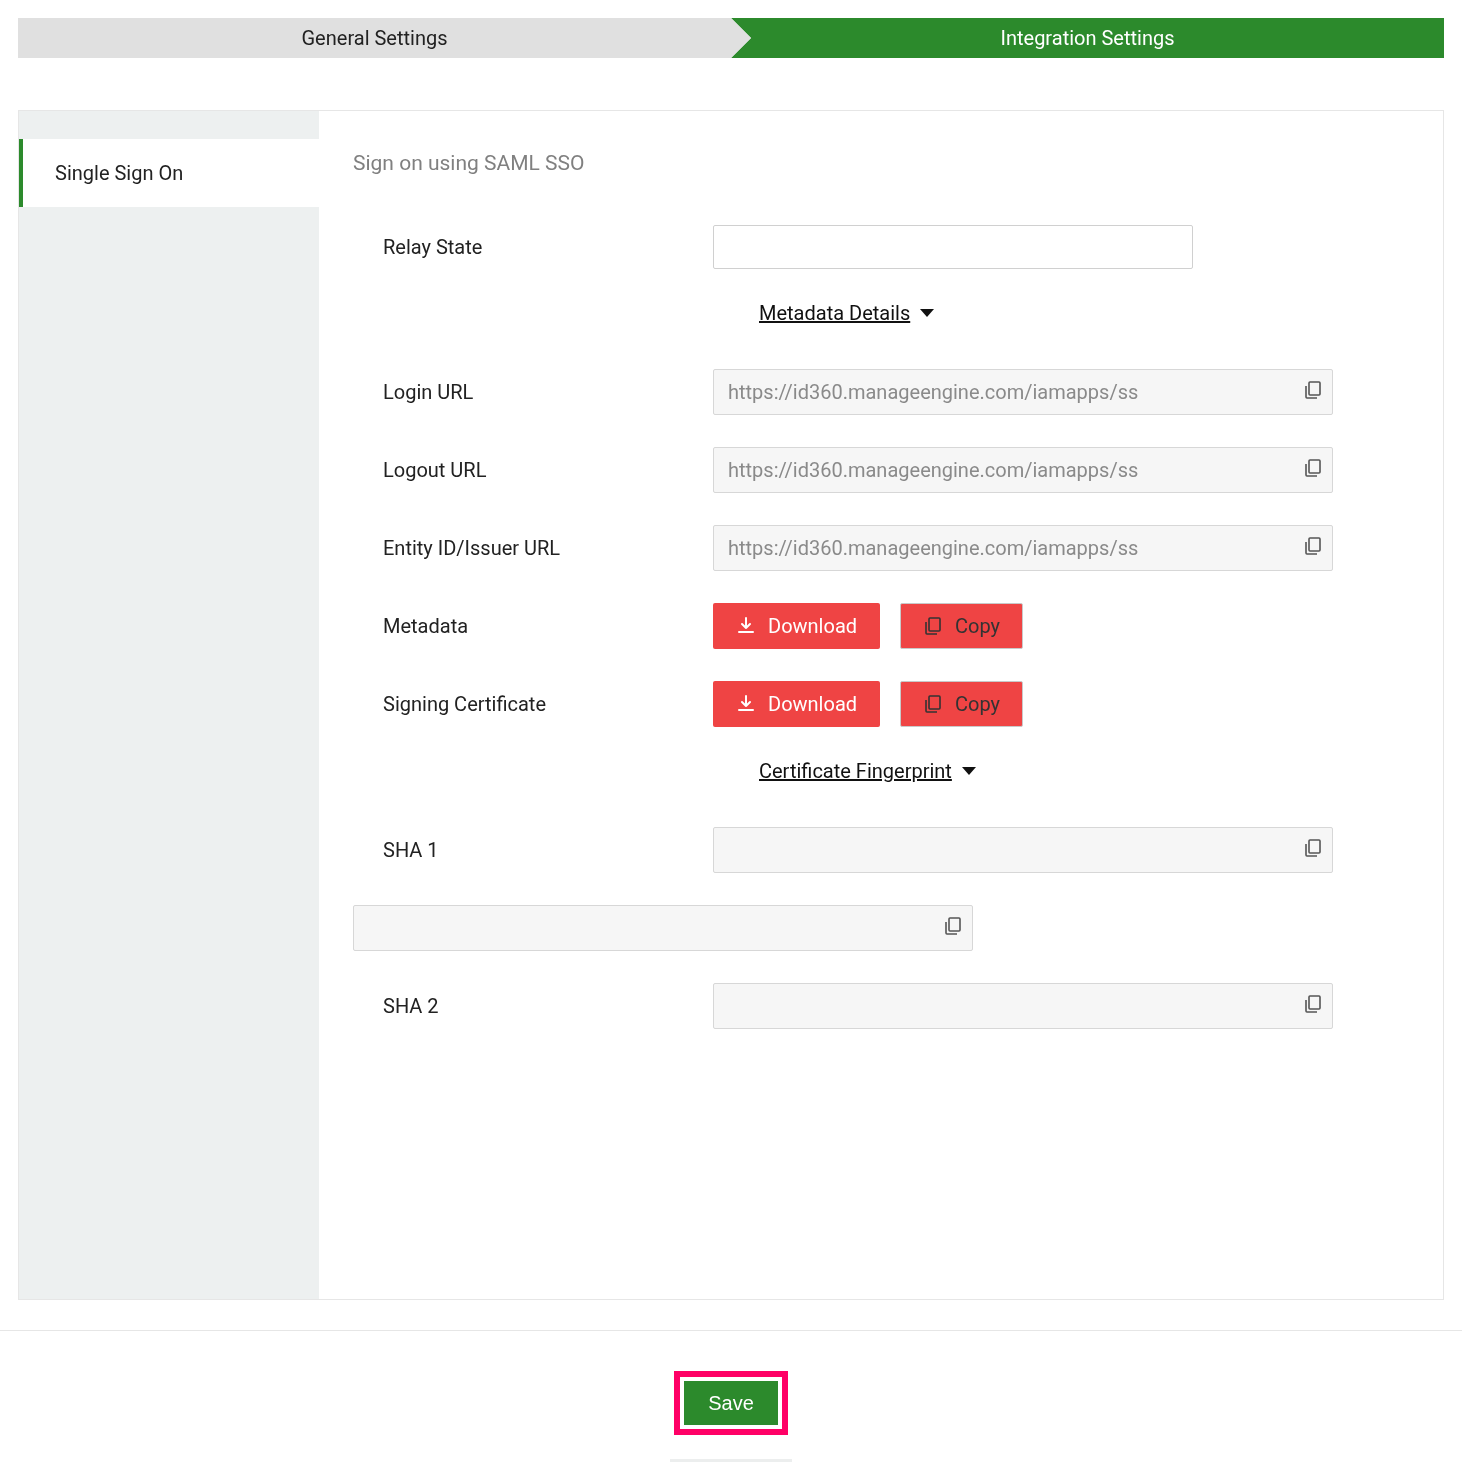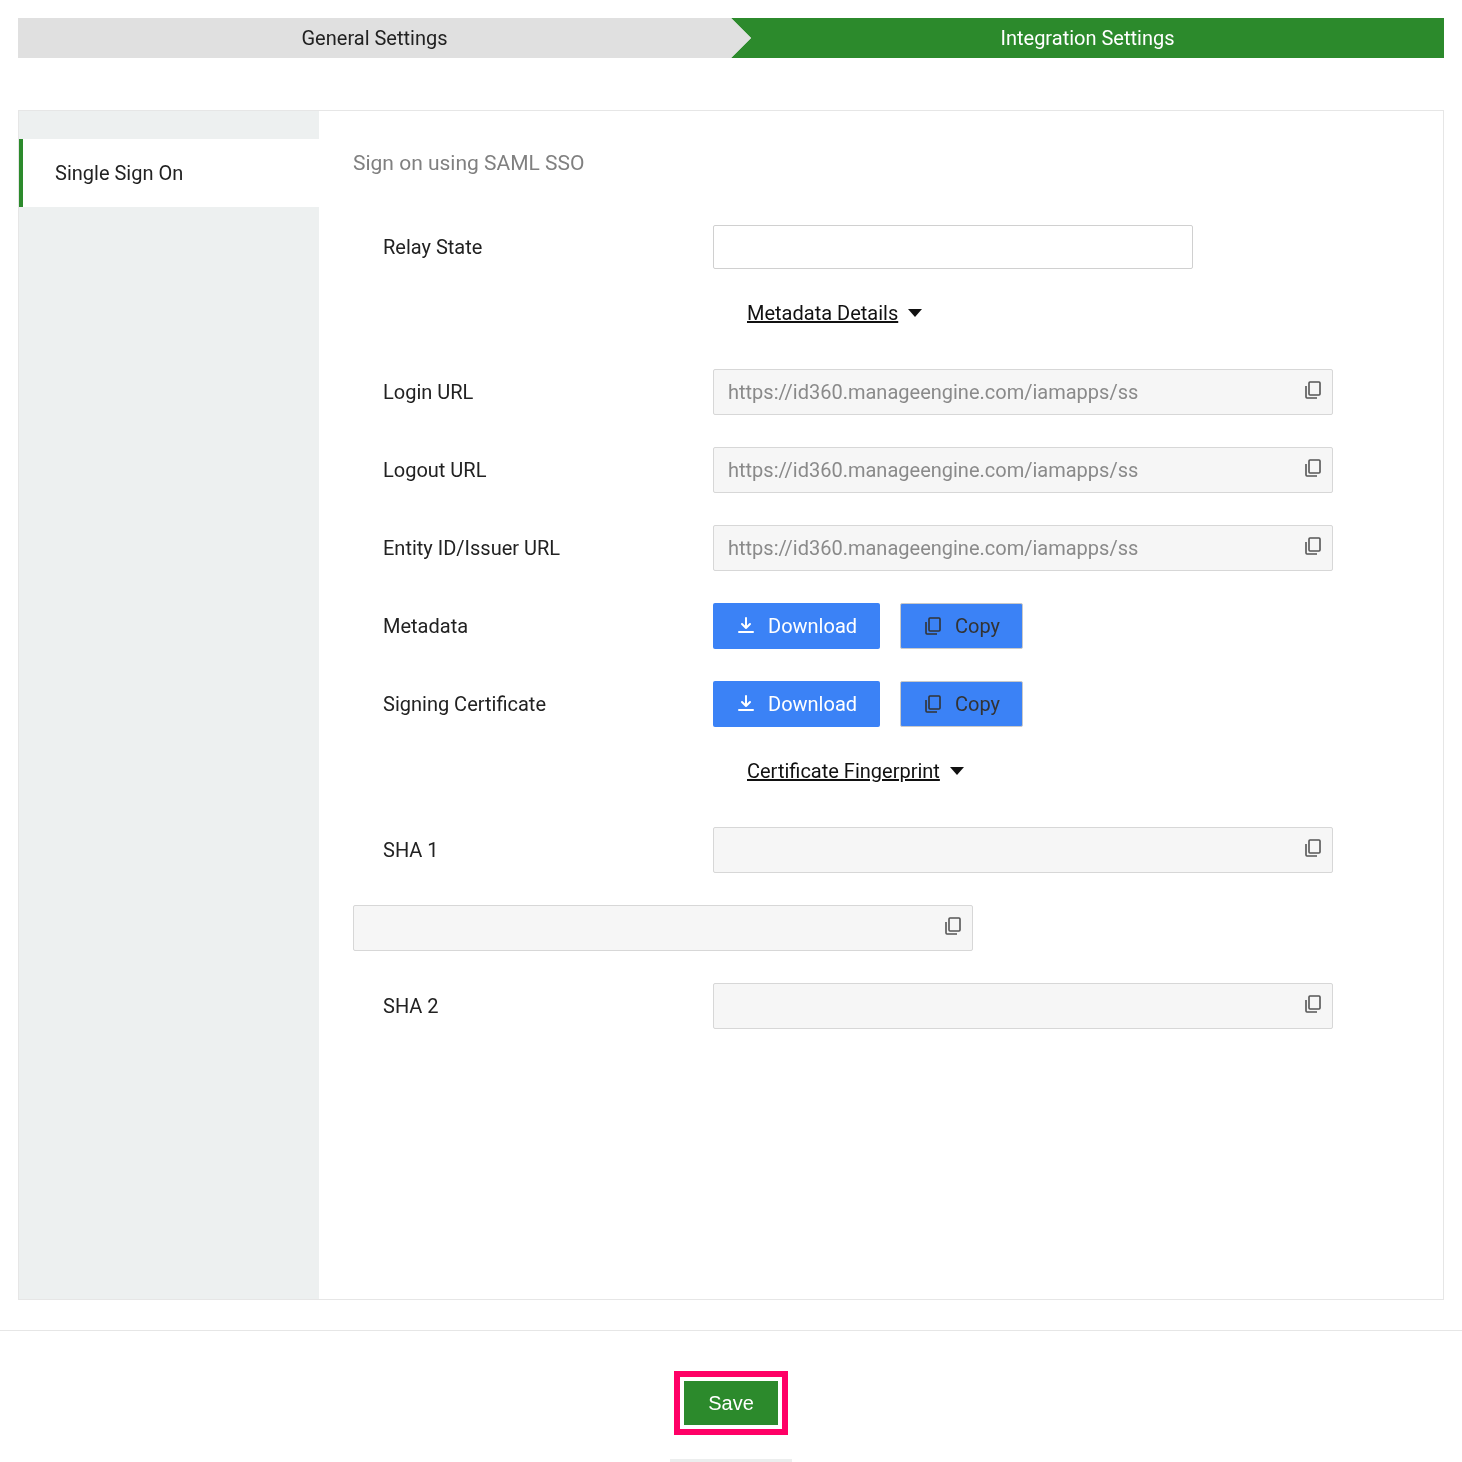--- a/index.html
+++ b/index.html
@@ -59,26 +59,26 @@
     padding: 0 48px 0 14px; font-size: 20px;
     overflow: hidden; text-overflow: ellipsis; white-space: nowrap;
     display: flex; align-items: center;
   }
   .readonly-input.blurred { color: transparent; }
   .copy-in-field {
     position: absolute; right: 10px; top: 50%; transform: translateY(-50%);
     cursor: pointer; color: #555;
   }
 
-  .collapsible-link { font-size: 20px; color: #111; text-decoration: underline; display: inline-flex; align-items: center; gap: 6px; cursor: pointer; margin-left: 4px; }
+  .collapsible-link { font-size: 20px; color: #111; text-decoration: underline; display: inline-flex; align-items: center; gap: 6px; cursor: pointer; margin-left: 16px; }
   .dropdown-row { margin-left: 390px; margin-bottom: 44px; }
 
   .btn { display: inline-flex; align-items: center; gap: 12px; height: 46px; padding: 0 22px; font-size: 20px; border-radius: 2px; cursor: pointer; border: 1px solid transparent; }
-  .btn-primary { background: #3b82f6; color: #fff; }
-  .btn-outline { background: #3b82f6; color: #333; border: 1px solid #c9c9c9; }
+  .btn-primary { background: #ef4444; color: #fff; }
+  .btn-outline { background: #ef4444; color: #333; border: 1px solid #c9c9c9; }
 
   .footer { border-top: 1px solid #e6e6e6; margin-top: 30px; padding: 40px 18px; display: flex; align-items: center; gap: 24px; flex-direction: column; }
   .highlight-box { border: 6px solid #ff0066; padding: 4px; display: inline-flex; }
   .btn-save { background: #2c8a2c; color: #fff; border: none; height: 44px; padding: 0 24px; font-size: 20px; cursor: pointer; }
   .btn-cancel { background: #eceeee; color: #333; border: none; height: 44px; padding: 0 30px; font-size: 20px; cursor: pointer; }
 
   svg.icon { width: 20px; height: 20px; flex-shrink: 0; }
   .caret-down { width: 0; height: 0; border-left: 7px solid transparent; border-right: 7px solid transparent; border-top: 8px solid #111; display: inline-block; margin-left: 4px; }
 </style>
 </head>

